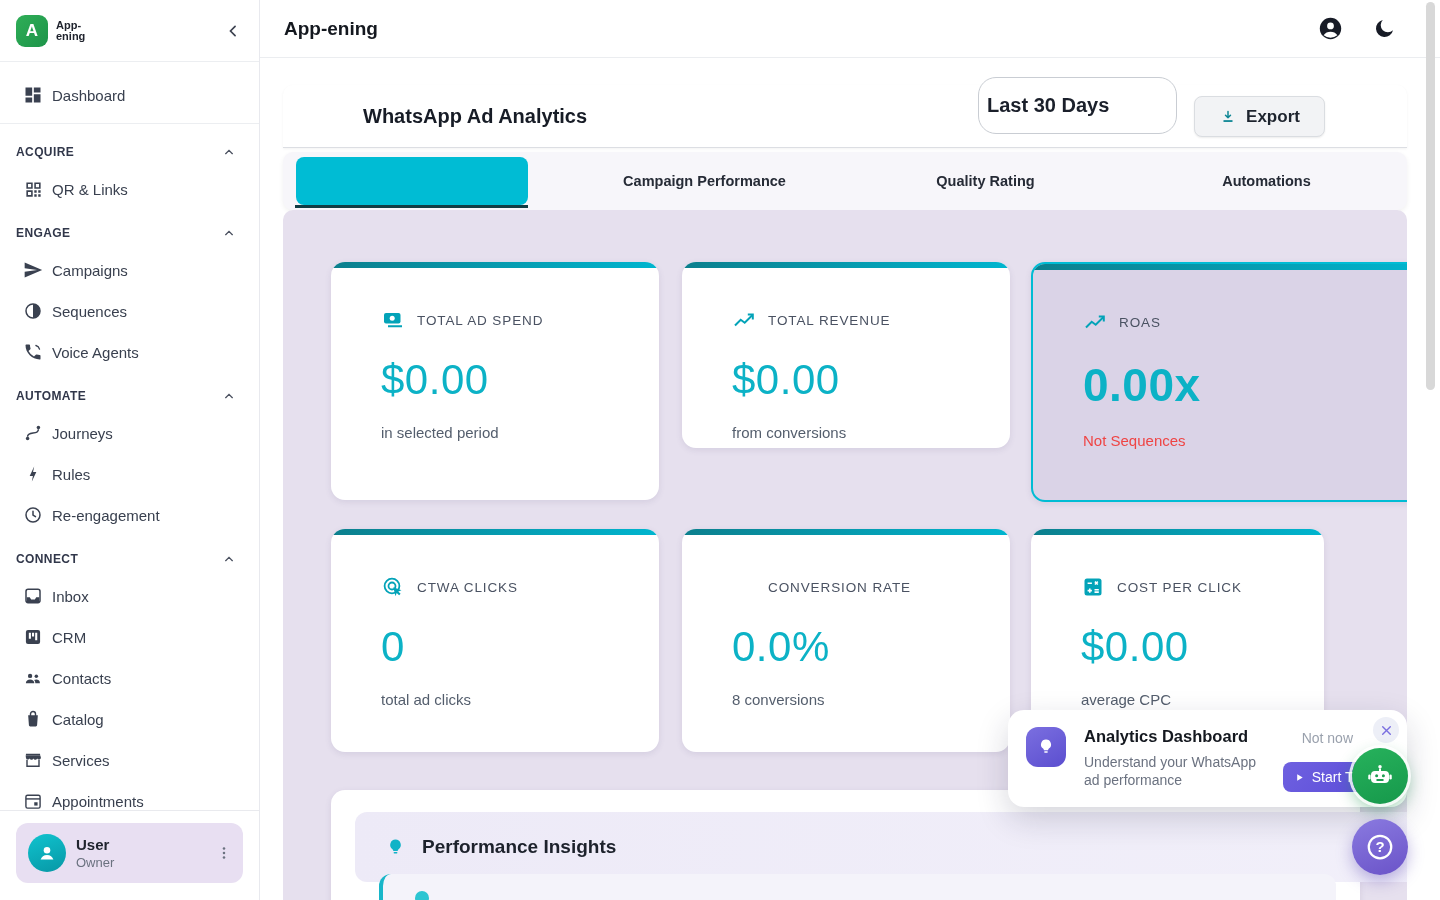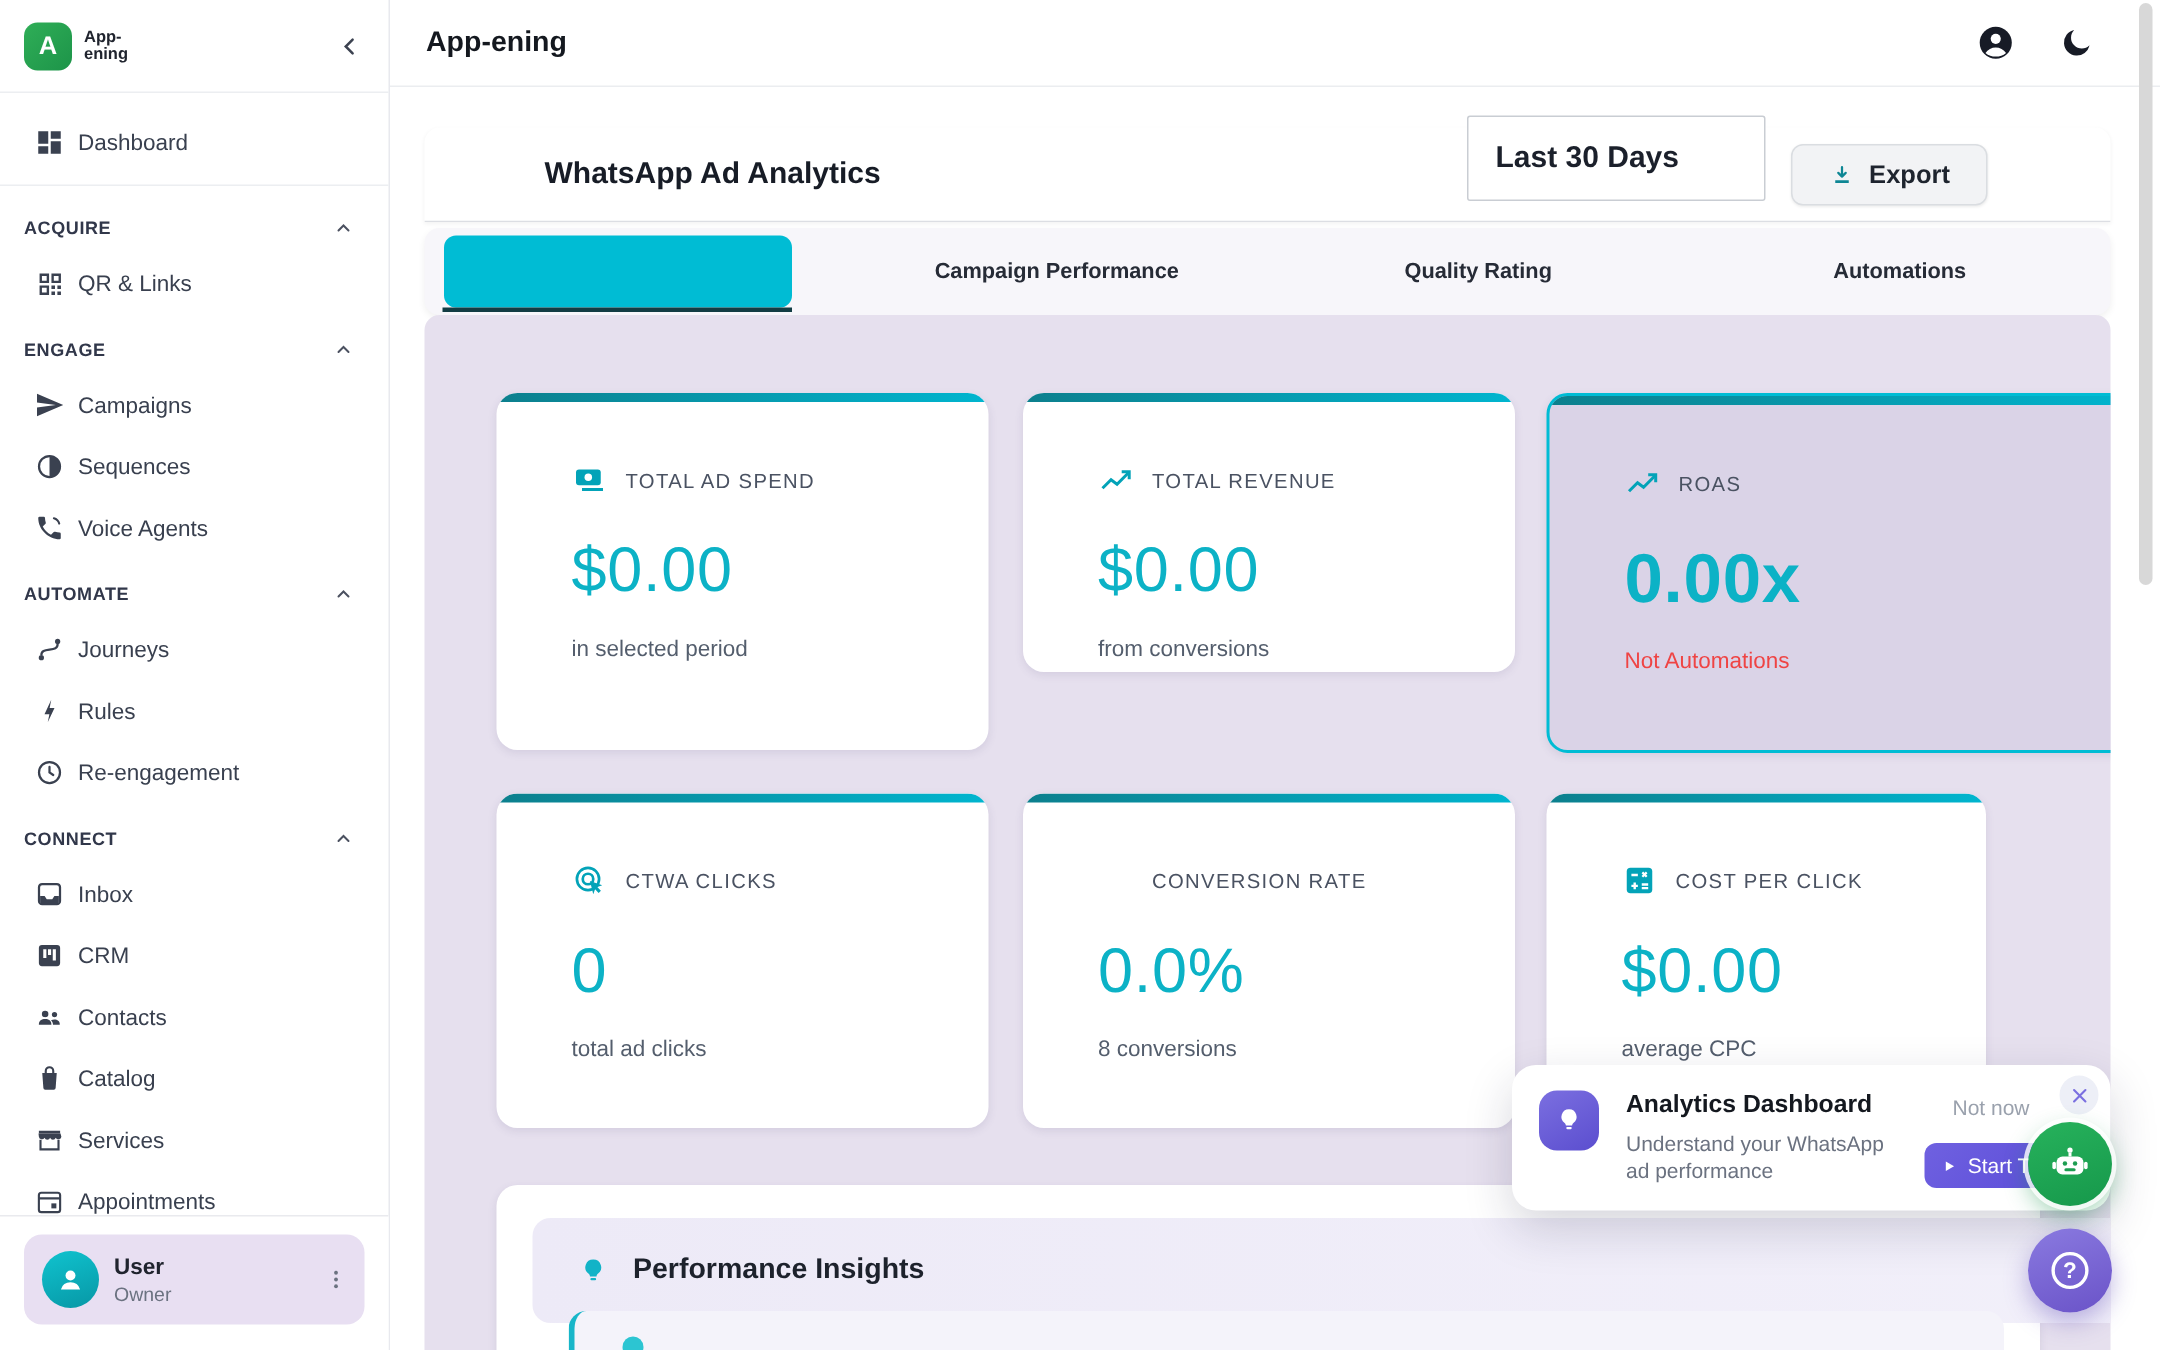--- a/index.html
+++ b/index.html
@@ -31,21 +31,21 @@
 
   
   .topbar { position:absolute; left:260px; top:0; width:1180px; height:58px; background:#fff; border-bottom:1px solid #ebedf0; display:flex; align-items:center; z-index:4; }
   .topbar-title { font-size:19px; font-weight:bold; color:#14181f; margin-left:24px; }
   .topbar-icons { margin-left:auto; margin-right:44px; display:flex; align-items:center; gap:28px; color:#171b26; }
 
   
   .content { position:absolute; left:260px; top:58px; width:1180px; height:842px; background:#fff; }
   .page-header { position:absolute; left:23px; top:27px; width:1124px; height:63px; background:#fff; border-radius:10px 10px 0 0; border-bottom:1px solid #dcdee3; box-shadow:0 1px 3px rgba(0,0,0,.05); display:flex; align-items:center; }
   .page-title { font-size:20px; font-weight:bold; color:#171c26; margin-left:80px; }
-  .range-box { position:absolute; left:718px; top:19px; width:199px; height:57px; background:#fff; border:1.5px solid #c9cdd3; border-radius:2px; display:flex; align-items:center; padding-left:18px; font-size:20px; font-weight:600; color:#1b202b; z-index:3; cursor:pointer; }
+  .range-box { position:absolute; left:718px; top:19px; width:199px; height:57px; background:#fff; border:1.5px solid #c9cdd3; border-radius:18px; display:flex; align-items:center; padding-left:8px; font-size:20px; font-weight:600; color:#1b202b; z-index:3; cursor:pointer; }
   .export-btn { position:absolute; left:934px; top:38px; width:131px; height:41px; background:#f2f3f5; border:1px solid #dadde1; border-radius:8px; box-shadow:0 1px 2px rgba(0,0,0,.08); display:flex; align-items:center; justify-content:center; gap:9px; font-size:17px; font-weight:bold; color:#1e242e; cursor:pointer; z-index:3; }
   .export-btn .icon { color:#0e8694; }
 
   .tabbar { position:absolute; left:23px; top:94px; width:1124px; height:58px; background:#f7f6fa; border-radius:10px; box-shadow:0 2px 5px rgba(0,0,0,.06); display:flex; }
   .tab-cell { flex:1 1 0; display:flex; align-items:center; justify-content:center; font-size:14.5px; font-weight:bold; color:#262b36; cursor:pointer; }
   .tab-active-wrap { flex:1 1 0; position:relative; cursor:pointer; }
   .tab-active { position:absolute; left:13px; top:5px; width:232px; height:48px; background:#00bcd4; border-radius:8px; color:#00bcd4; display:flex; align-items:center; justify-content:center; }
   .tab-underline { position:absolute; left:12px; top:53px; width:233px; height:3px; background:#123c43; }
 
   .panel { position:absolute; left:23px; top:152px; width:1124px; height:690px; background:#e6e0ee; border-radius:10px 10px 0 0; overflow:hidden; }
@@ -378,21 +378,21 @@
         <div class="card-label">
           <span class="icon">
             <svg width="24" height="24" viewBox="0 0 24 24">
                 <path d="M3 17.5l5.7-5.7 4 3L20.5 7" fill="none" stroke="currentColor" stroke-width="2"></path>
                 <path d="M15.8 6.5h5v5" fill="none" stroke="currentColor" stroke-width="2"></path>
               </svg>
           </span>
           <span>ROAS</span>
         </div>
         <div class="card-value">0.00x</div>
-        <div class="card-caption">Not Automations</div>
+        <div class="card-caption">Not Sequences</div>
       </div>
 
       <div class="card" style="left:48px; top:319px; height:223px;">
         <div class="strip"></div>
         <div class="card-label">
           <span class="icon">
             <svg width="24" height="24" viewBox="0 0 24 24">
                 <circle cx="11" cy="11" r="7.4" fill="none" stroke="currentColor" stroke-width="1.8"></circle>
                 <circle cx="11" cy="11" r="3.5" fill="none" stroke="currentColor" stroke-width="1.8"></circle>
                 <path d="M12.3 12.3l8.2 2.9-3.3 1.2 2.4 2.4-1.5 1.5-2.4-2.4-1.2 3.3z" fill="currentColor"></path>

